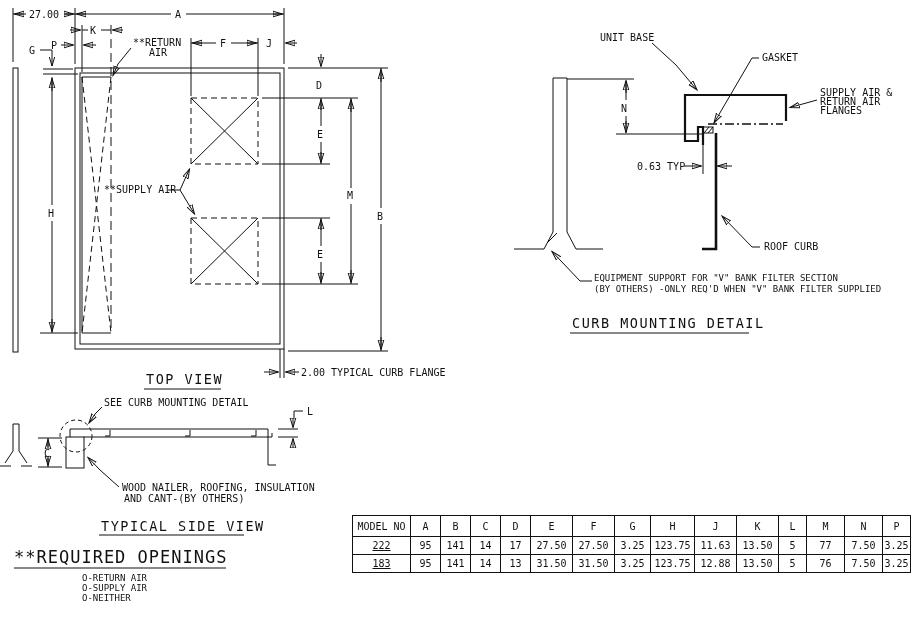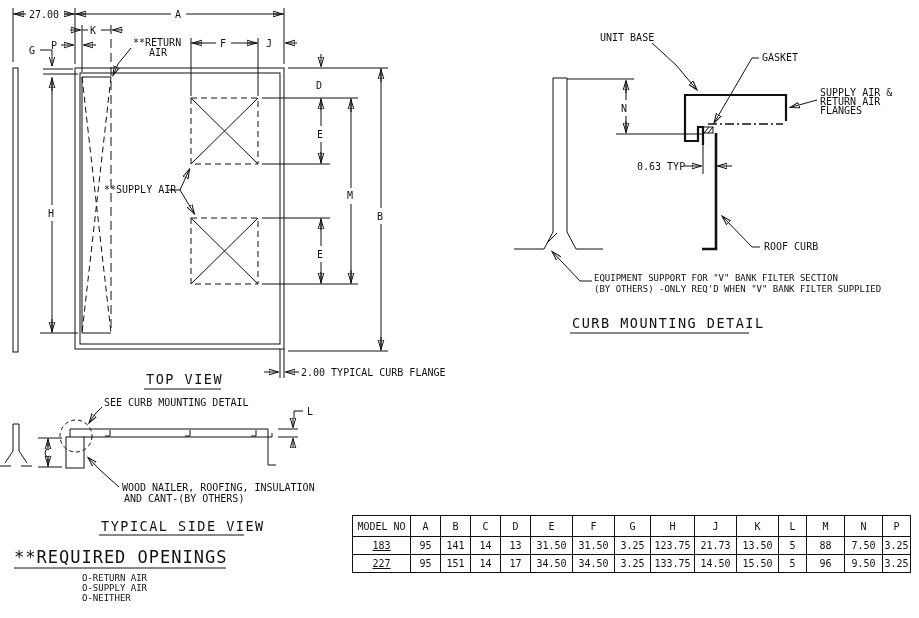--- a/index.html
+++ b/index.html
@@ -371,47 +371,47 @@
         <th>J</th>
         <th>K</th>
         <th>L</th>
         <th>M</th>
         <th>N</th>
         <th>P</th>
       </tr>
     </thead>
     <tbody>
       <tr>
+        <td>222</td>
+        <td>95</td>
+        <td>141</td>
+        <td>14</td>
+        <td>17</td>
+        <td>27.50</td>
+        <td>27.50</td>
+        <td>3.25</td>
+        <td>123.75</td>
+        <td>11.63</td>
+        <td>13.50</td>
+        <td>5</td>
+        <td>77</td>
+        <td>7.50</td>
+        <td>3.25</td>
+      </tr>
+      <tr>
         <td>183</td>
         <td>95</td>
         <td>141</td>
         <td>14</td>
         <td>13</td>
         <td>31.50</td>
         <td>31.50</td>
         <td>3.25</td>
         <td>123.75</td>
-        <td>21.73</td>
+        <td>12.88</td>
         <td>13.50</td>
         <td>5</td>
-        <td>88</td>
+        <td>76</td>
         <td>7.50</td>
-        <td>3.25</td>
-      </tr>
-      <tr>
-        <td>227</td>
-        <td>95</td>
-        <td>151</td>
-        <td>14</td>
-        <td>17</td>
-        <td>34.50</td>
-        <td>34.50</td>
-        <td>3.25</td>
-        <td>133.75</td>
-        <td>14.50</td>
-        <td>15.50</td>
-        <td>5</td>
-        <td>96</td>
-        <td>9.50</td>
         <td>3.25</td>
       </tr>
     </tbody>
   </table>
 
 </body></html>

